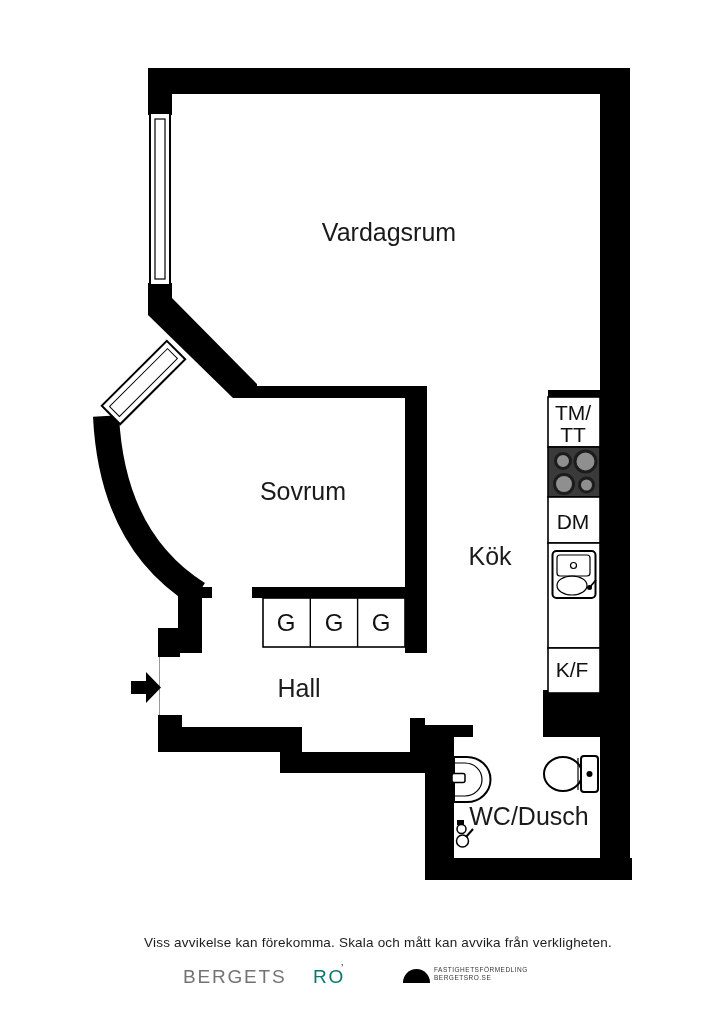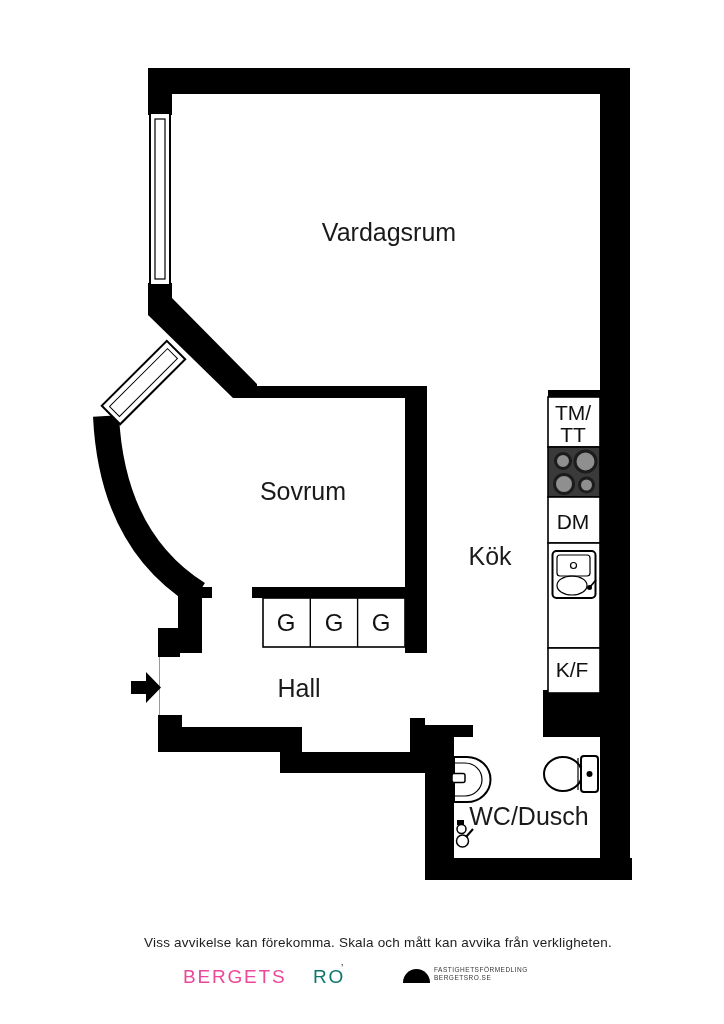--- a/index.html
+++ b/index.html
@@ -19,21 +19,21 @@
   .g-label{
     font-family:"Liberation Sans",sans-serif;
     font-size:24px;fill:#111;text-anchor:middle;
   }
   .disclaimer{
     position:absolute;left:16px;top:935px;width:724px;text-align:center;
     font-size:13.5px;color:#1c1c1c;letter-spacing:0.2px;
   }
   .brand-word1{
     position:absolute;left:183px;top:966px;
-    font-size:19px;color:#ec4899;letter-spacing:1.8px;
+    font-size:19px;color:#737373;letter-spacing:1.8px;
   }
   .brand-word2{
     position:absolute;left:313px;top:966px;
     font-size:19px;color:#0f766e;letter-spacing:1.8px;
   }
   .brand-mark{
     position:absolute;left:341px;top:963px;
     font-size:10px;color:#161616;
   }
   .agency-dome{

